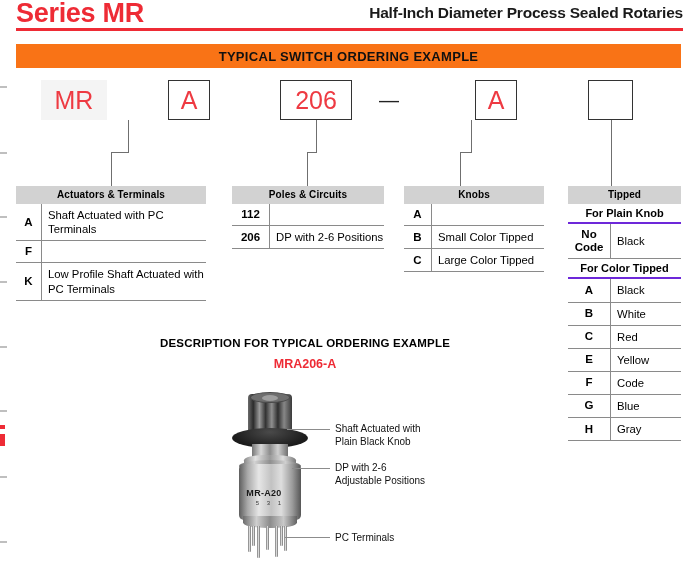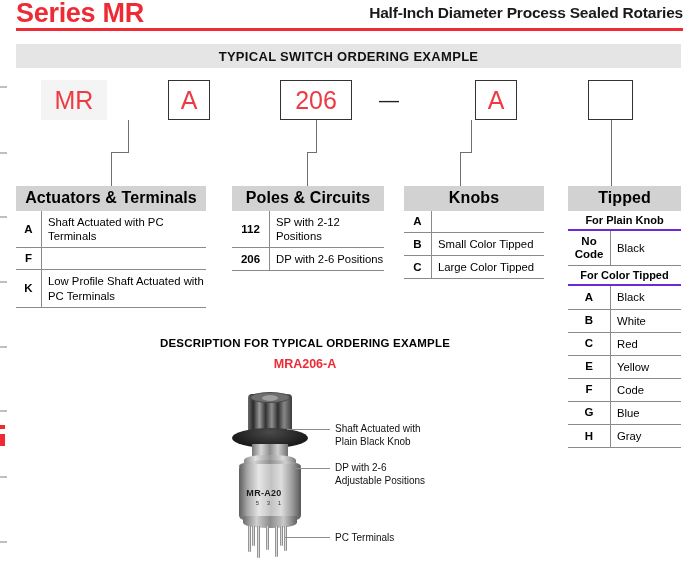--- a/index.html
+++ b/index.html
@@ -64,21 +64,21 @@
     background: #ee2b35;
   }
 
   
   #ordering-banner {
     position: absolute;
     left: 16px;
     top: 44px;
     width: 665px;
     height: 24px;
-    background: #e5e5e5;
+    background: #f97316;
     display: flex;
     align-items: center;
     justify-content: center;
   }
   #ordering-banner-text {
     font-size: 13px;
     font-weight: bold;
     letter-spacing: 0.3px;
     color: #111;
   }
@@ -129,21 +129,21 @@
   .conn.h { height: 1px; }
 
   
   .spec-table {
     position: absolute;
     box-sizing: border-box;
   }
   .tbl-head {
     background: #d2d2d2;
     text-align: center;
-    font-size: 16px;
+    font-size: 10px;
     font-weight: bold;
     padding: 3px 0 4px;
     letter-spacing: 0.1px;
   }
   .sub-head {
     background: #ffffff;
     text-align: center;
     font-size: 11px;
     font-weight: bold;
     padding: 3px 0 3px;
@@ -407,21 +407,20 @@
   <div class="trow">
     <div class="tcode">K</div>
     <div class="tdesc">Low Profile Shaft Actuated with PC Terminals</div>
   </div>
 </div>
 
 <div class="spec-table" id="tbl-poles">
   <div class="tbl-head">Poles &amp; Circuits</div>
   <div class="trow">
     <div class="tcode">112</div>
-    <div class="tdesc">SP with 2-12 Positions</div>
   </div>
   <div class="trow">
     <div class="tcode">206</div>
     <div class="tdesc">DP with 2-6 Positions</div>
   </div>
 </div>
 
 <div class="spec-table" id="tbl-knobs">
   <div class="tbl-head">Knobs</div>
   <div class="trow">

